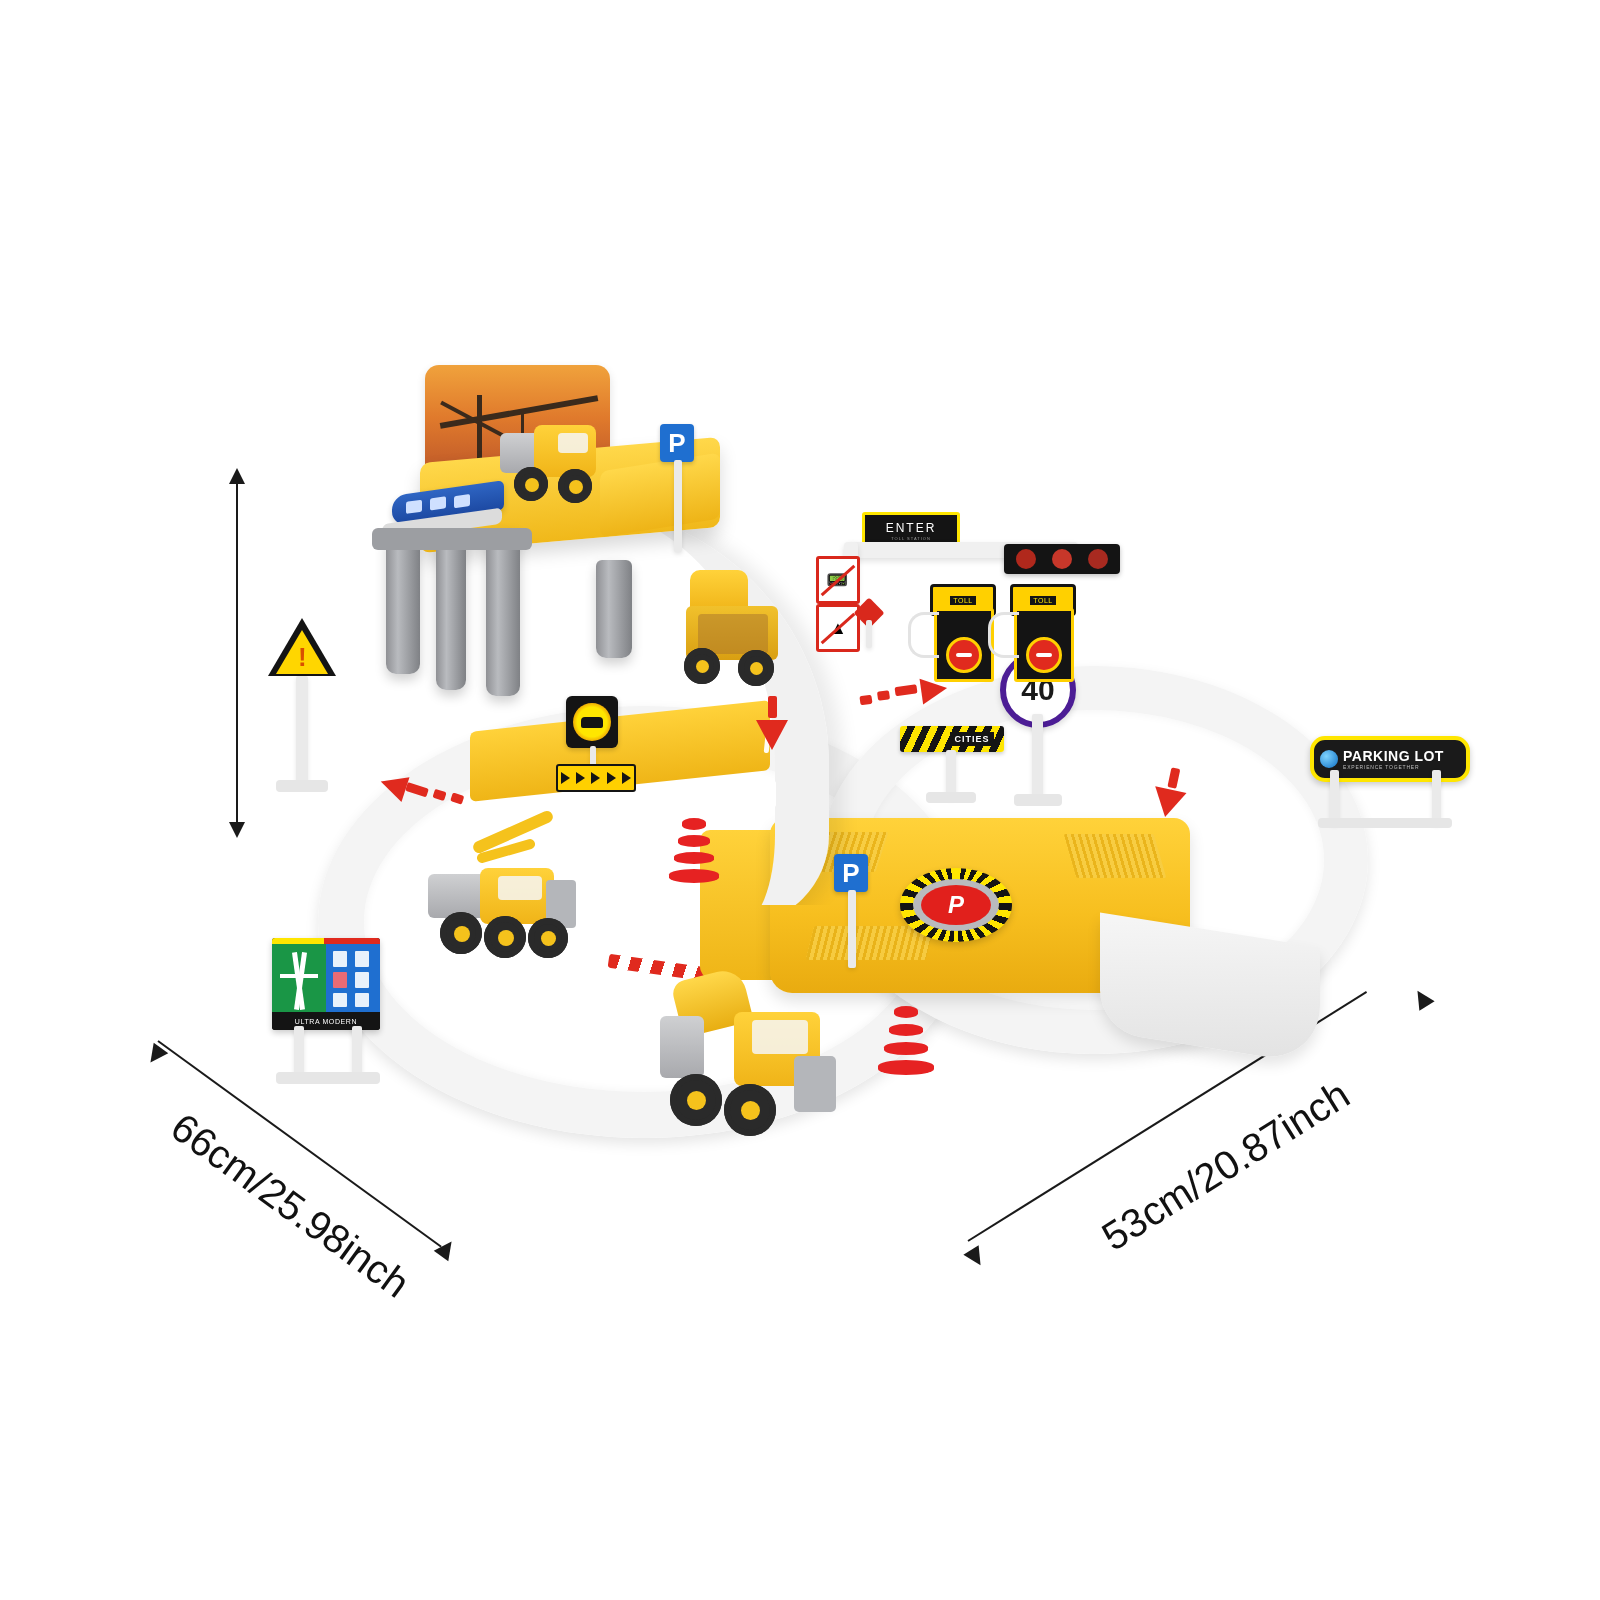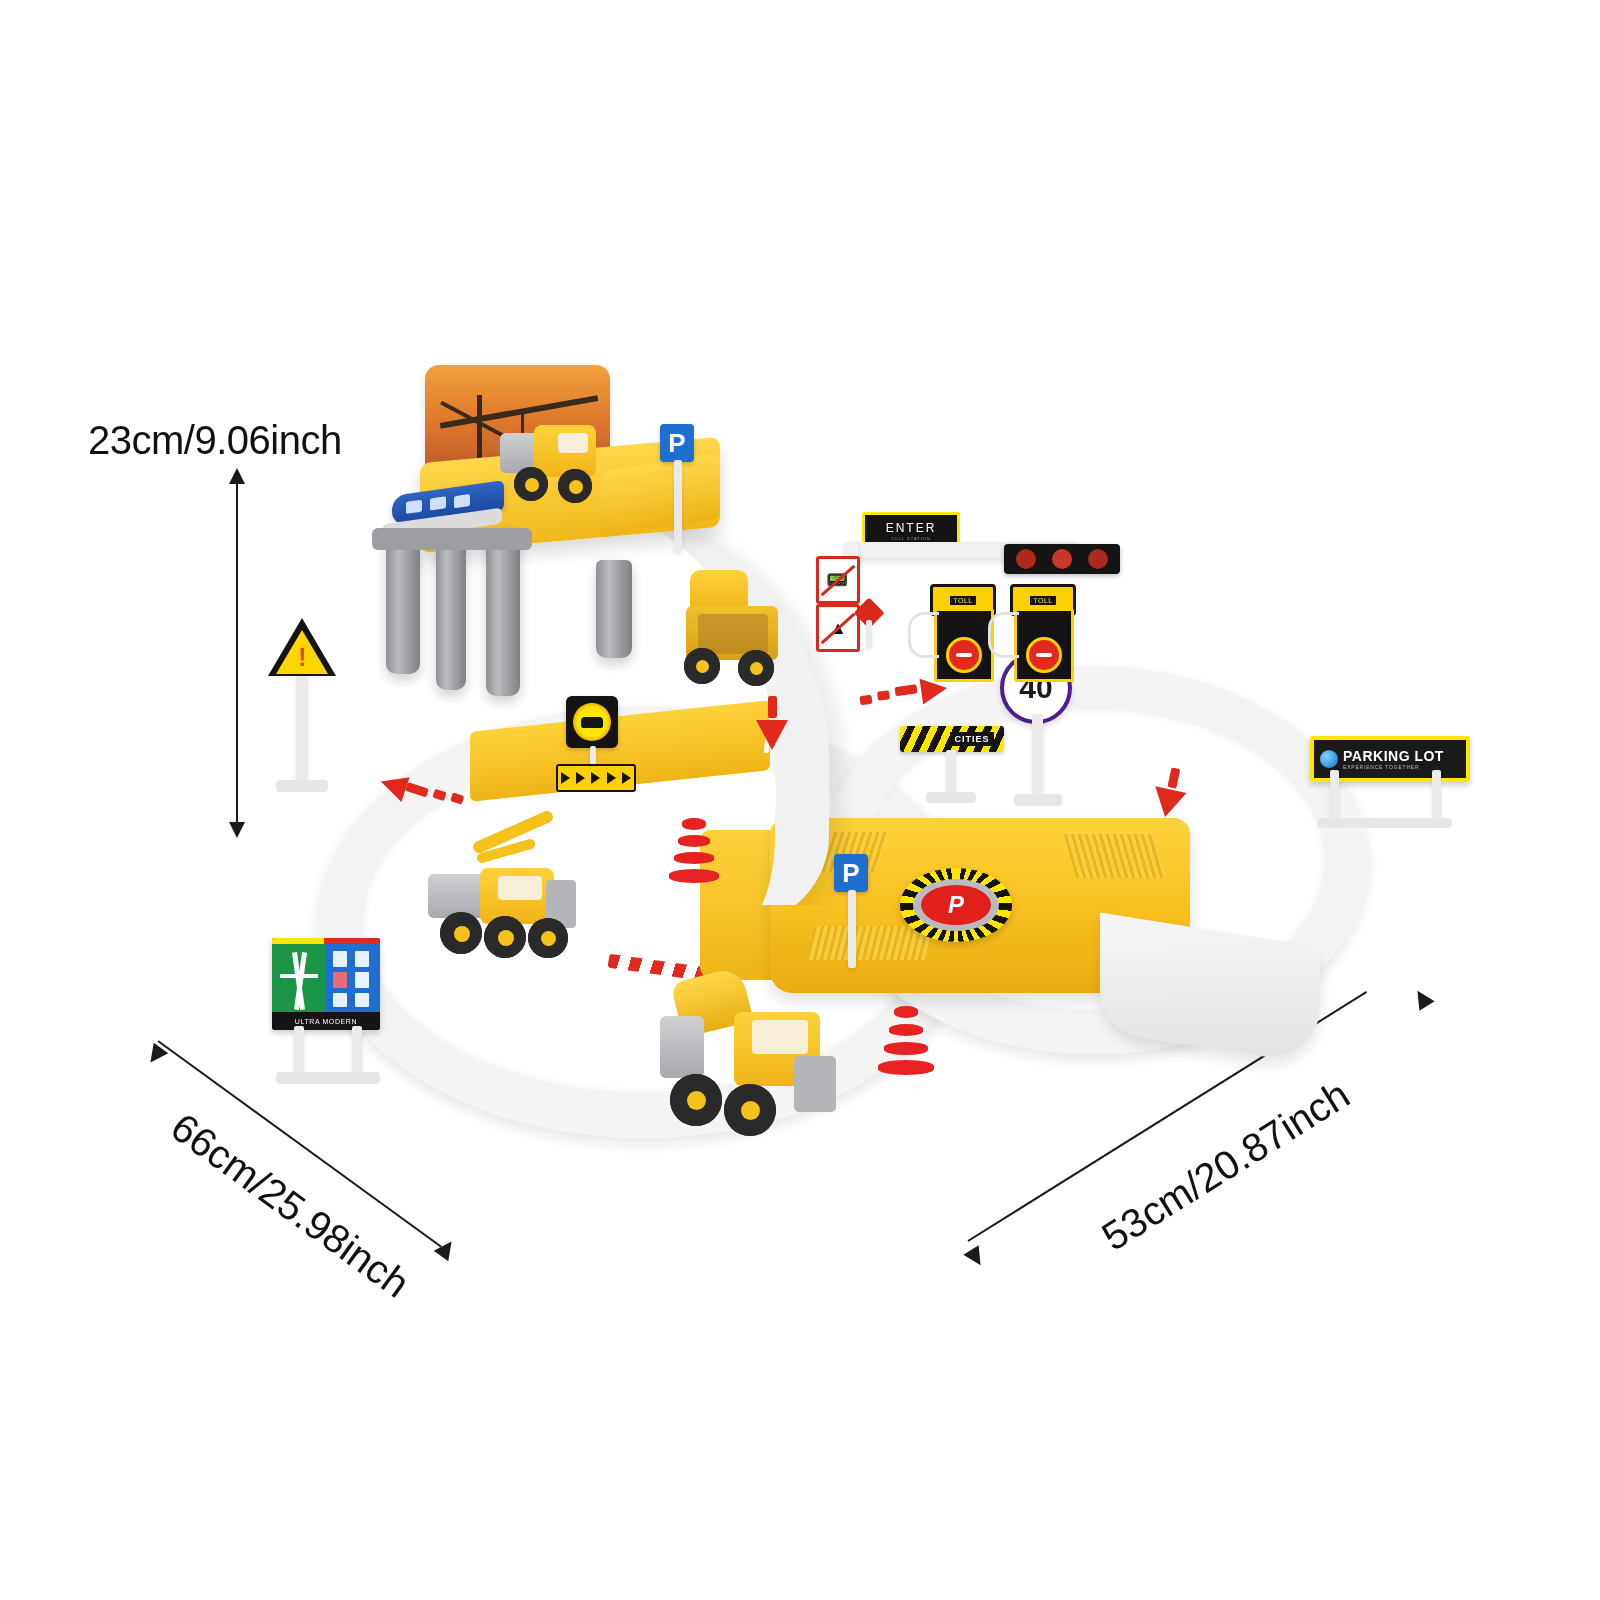--- a/index.html
+++ b/index.html
@@ -127,21 +127,21 @@
   .warn-tri-in{
     position:absolute;width:0;height:0;
     border-left:26px solid transparent;
     border-right:26px solid transparent;
     border-bottom:44px solid #ffd600;
   }
   .warn-bang{position:absolute;color:#d94f00;font-weight:bold;font-size:26px;line-height:1;}
 
   .speed-sign{
     position:absolute;width:64px;height:64px;border-radius:50%;
-    background:#fff;border:4px solid #4c1d95;
+    background:#fff;border:6px solid #4c1d95;
     display:flex;align-items:center;justify-content:center;
     font-weight:bold;font-size:30px;color:#1a1a1a;
     box-shadow:0 3px 6px rgba(0,0,0,.15);
   }
 
   .p-sign{
     position:absolute;width:34px;height:38px;border-radius:4px;
     background:#1f6fd0;color:#fff;font-weight:bold;font-size:26px;
     display:flex;align-items:center;justify-content:center;
     box-shadow:0 2px 4px rgba(0,0,0,.2);
@@ -263,21 +263,20 @@
   .grill{position:absolute;background:repeating-linear-gradient(90deg,#e8b219 0 3px,#f7cd44 3px 7px);opacity:.9;border-radius:2px;}
 </style>
 </head>
 <body>
 
 <div class="stage">
 
   <div id="h-arrow" class="abs"></div>
   <div id="h-arrow-top" class="arrowhead"></div>
   <div id="h-arrow-bot" class="arrowhead"></div>
-  <div class="dim-label" style="left:88px;top:418px;">23cm/9.06inch</div>
 
   <div class="diag" style="left:158px;top:1040px;width:350px;transform:rotate(36deg);"></div>
   <div class="diag-head" style="left:152px;top:1030px;transform:rotate(-144deg);"></div>
   <div class="diag-head" style="left:432px;top:1238px;transform:rotate(36deg);"></div>
   <div class="rot-label" style="left:176px;top:1100px;transform:rotate(36deg);">66cm/25.98inch</div>
 
   <div class="diag" style="left:968px;top:1240px;width:470px;transform:rotate(-32deg);"></div>
   <div class="diag-head" style="left:962px;top:1232px;transform:rotate(148deg);"></div>
   <div class="diag-head" style="left:1418px;top:988px;transform:rotate(-32deg);"></div>
   <div class="rot-label" style="left:1106px;top:1218px;transform:rotate(-32deg);">53cm/20.87inch</div>
@@ -480,21 +479,21 @@
         </div>
       </div>
       <div class="um-label">ULTRA MODERN</div>
     </div>
     <div class="sign-post" style="left:26px;top:88px;width:10px;height:52px;"></div>
     <div class="sign-post" style="left:84px;top:88px;width:10px;height:52px;"></div>
     <div class="sign-base" style="left:8px;top:134px;width:104px;height:12px;"></div>
   </div>
 
   <div class="abs" style="left:1306px;top:736px;width:170px;height:110px;">
-    <div class="parking-lot-sign" style="left:4px;top:0;">
+    <div class="parking-lot-sign" style="left:4px;top:0;border-radius:15px;">
       <div class="pl-dot"></div>
       <div style="display:flex;flex-direction:column;justify-content:center;">
         <div class="pl-text">PARKING LOT</div>
         <div class="pl-sub">EXPERIENCE TOGETHER</div>
       </div>
     </div>
     <div class="sign-post" style="left:24px;top:34px;width:9px;height:54px;"></div>
     <div class="sign-post" style="left:126px;top:34px;width:9px;height:54px;"></div>
     <div class="sign-base" style="left:12px;top:82px;width:134px;height:10px;"></div>
   </div>

